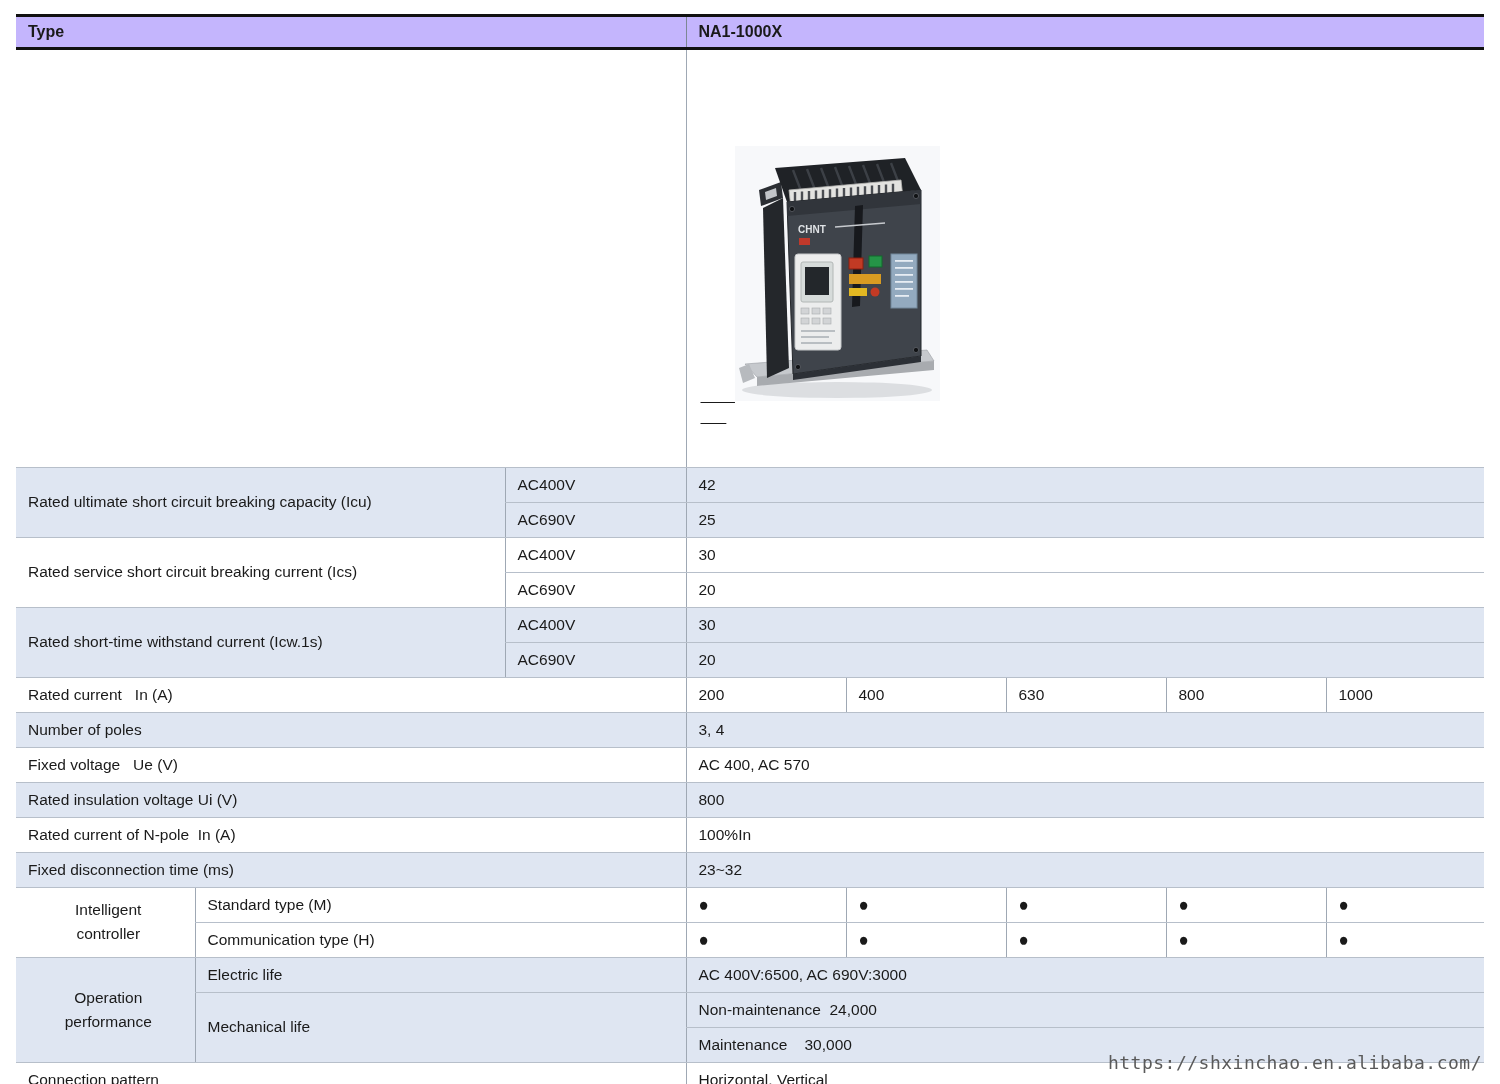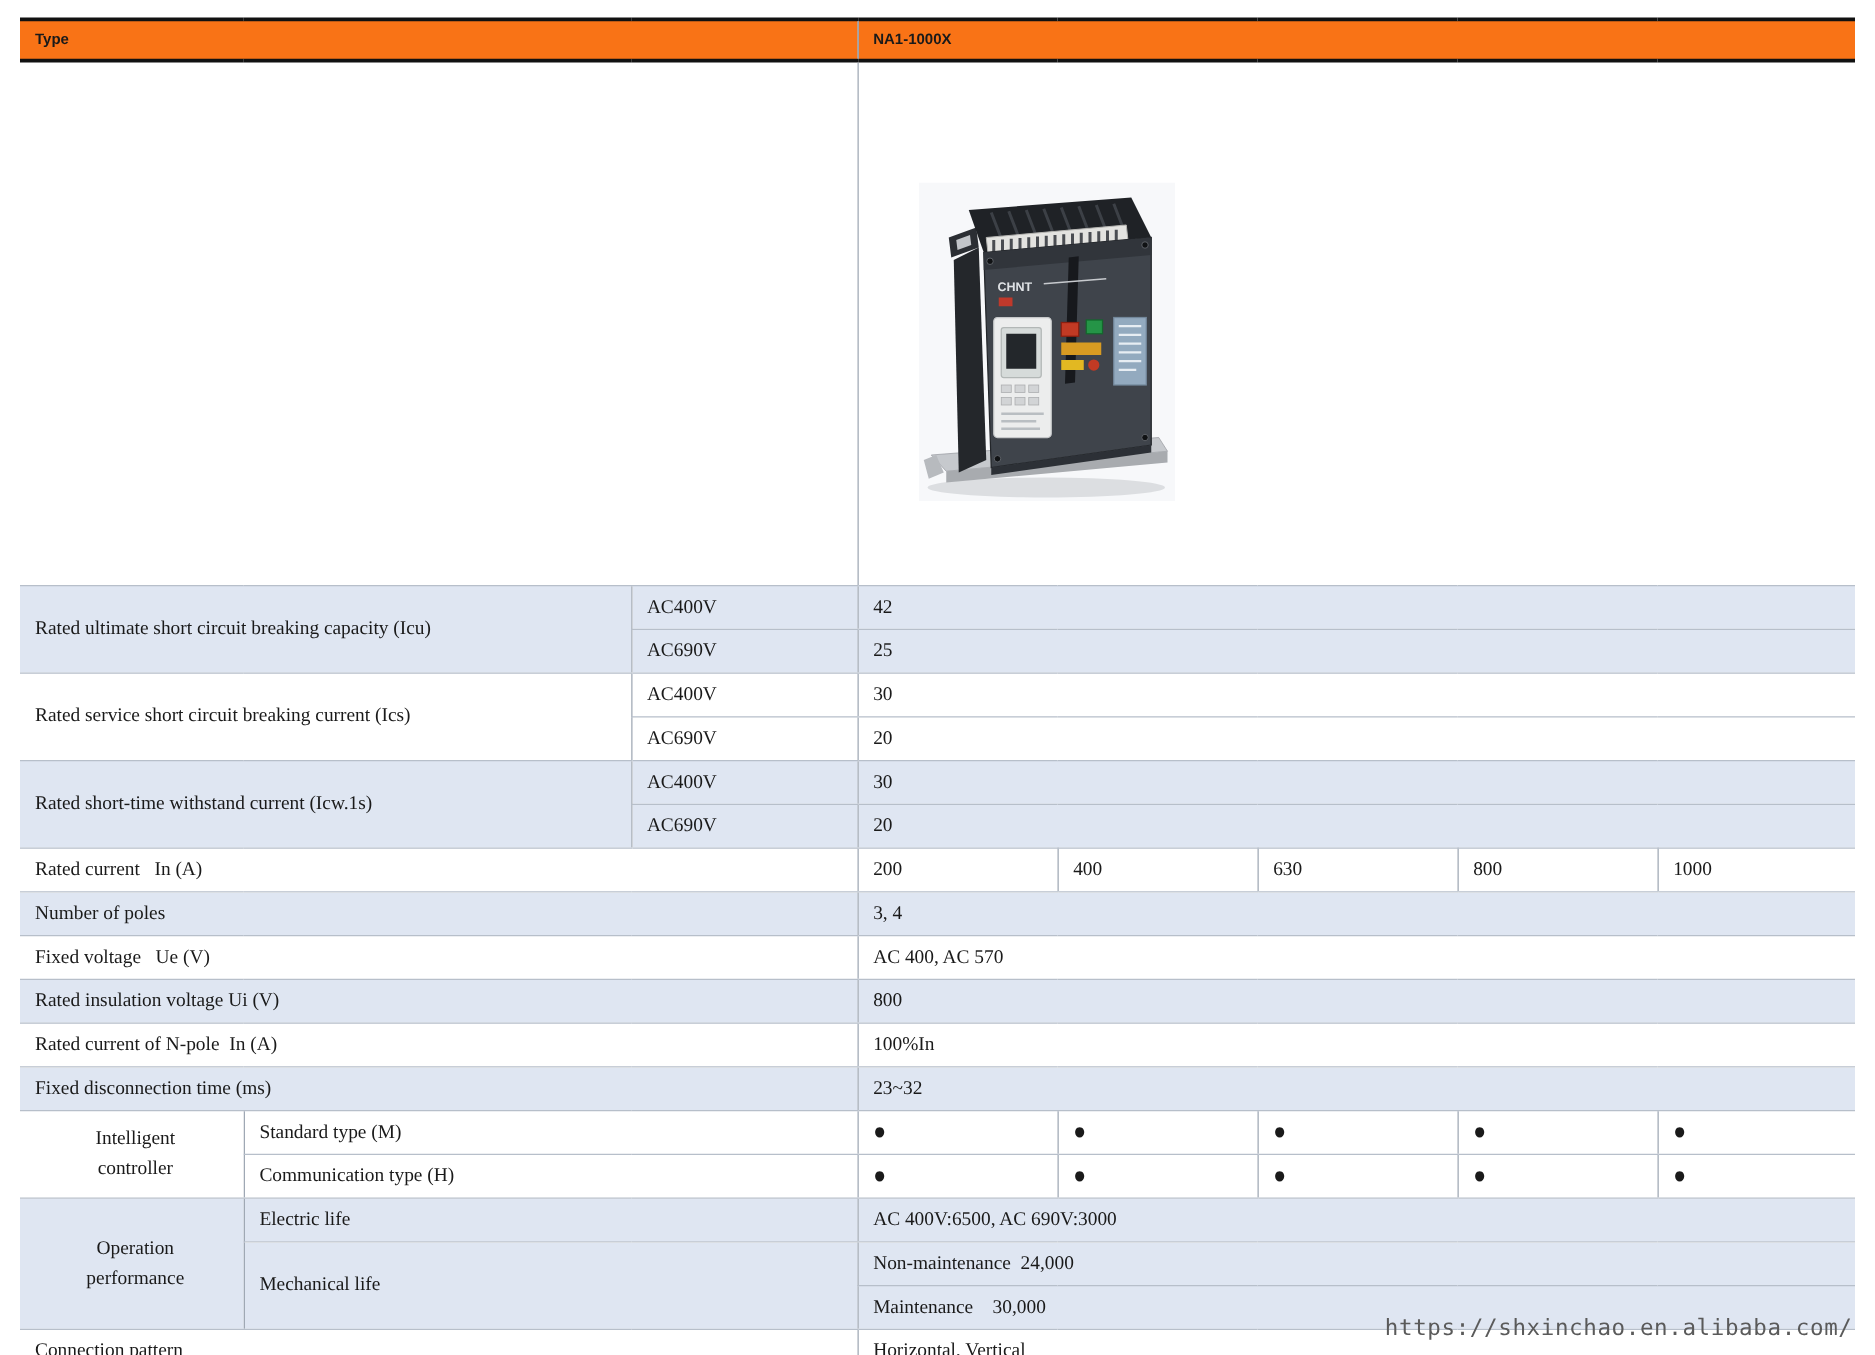--- a/index.html
+++ b/index.html
@@ -11,32 +11,32 @@
     position:absolute;left:16px;top:14px;width:1468px;
     border-bottom:6px double #111111;
   }
   table{border-collapse:collapse;table-layout:fixed;width:100%;}
   td,th{
     padding:0 6px 0 12px;font-size:15.5px;vertical-align:middle;
     white-space:pre-wrap;overflow:hidden;line-height:1.3;
   }
   tr.hdr th{
     border-top:3px solid #111111;border-bottom:3px solid #111111;
-    background:#f97316;text-align:left;font-weight:700;font-size:12px;height:30px;
+    background:#c4b5fd;text-align:left;font-weight:700;font-size:16px;height:30px;
   }
   tr.hdr th.modelcell{border-left:1px solid #7d8794;}
-  tr.r34 td{height:34px;font-family:Liberation Serif, serif;}
+  tr.r34 td{height:34px;}
   tr.imgrow td{height:305px;border-bottom:1px solid #b7bfca;}
   td{border-bottom:1px solid #b7bfca;}
   .cwhite{background:#ffffff;}
   .cblue{background:#dfe6f2;}
   .bL{border-left:1px solid #9fa8b4;}
   .glabel{line-height:1.55;text-align:center;}
   .dotcell span{font-size:17px;display:inline-block;transform:scaleY(1.12);}
-  .photo{padding:36px 0 0 14px;}
+  .photo{padding:36px 0 0 14px;text-decoration:underline;}
   .url{
     position:absolute;right:18px;top:1052px;
     font-family:"DejaVu Sans Mono", monospace;font-size:18px;color:#5a5a5a;
     letter-spacing:0.5px;
   }
 </style>
 </head>
 <body>
 
 <div class="tablewrap">

